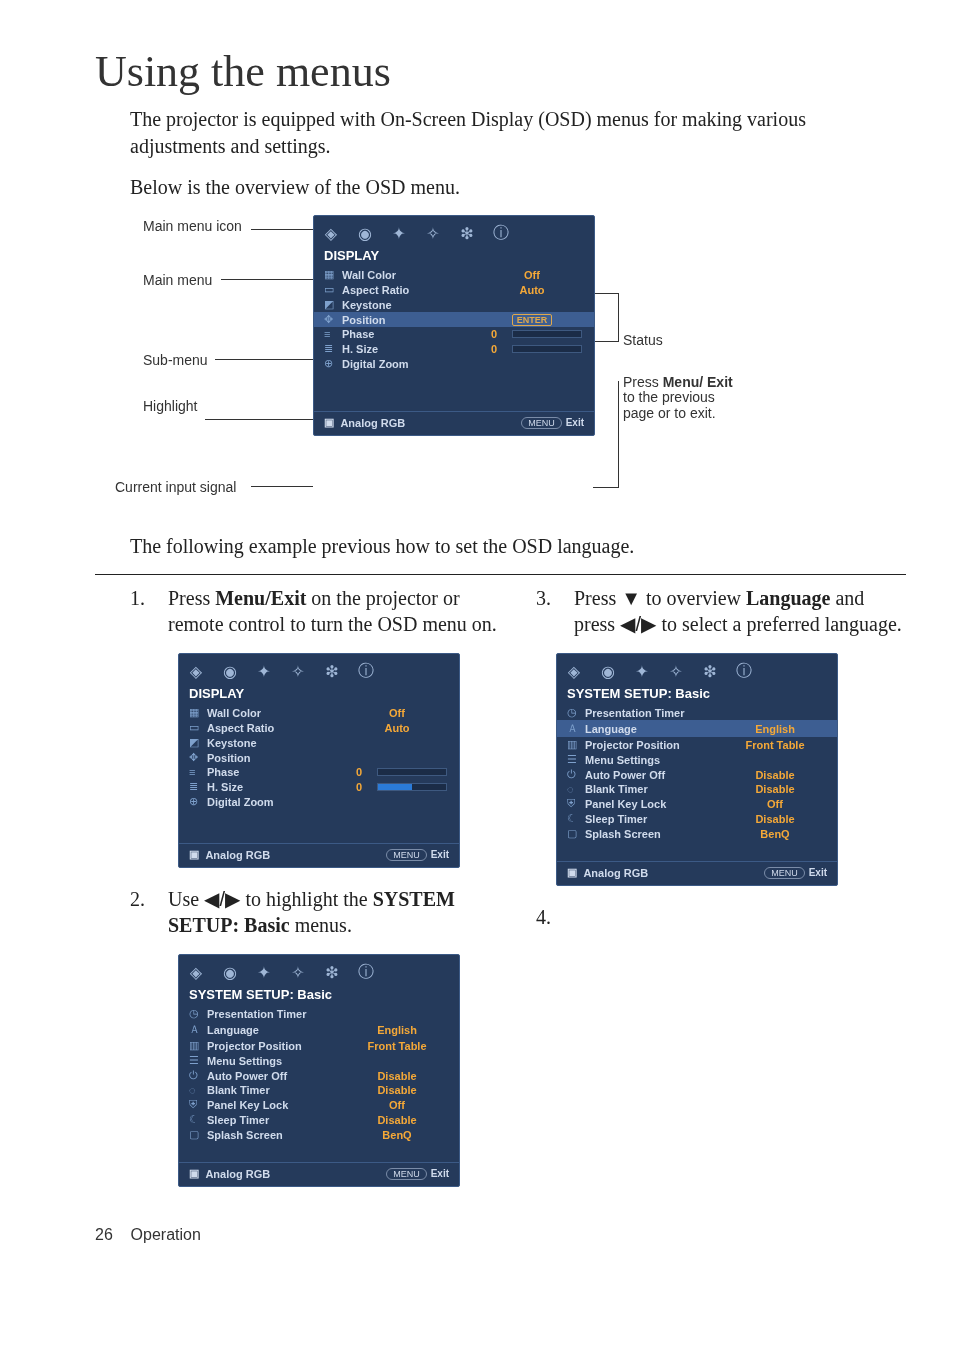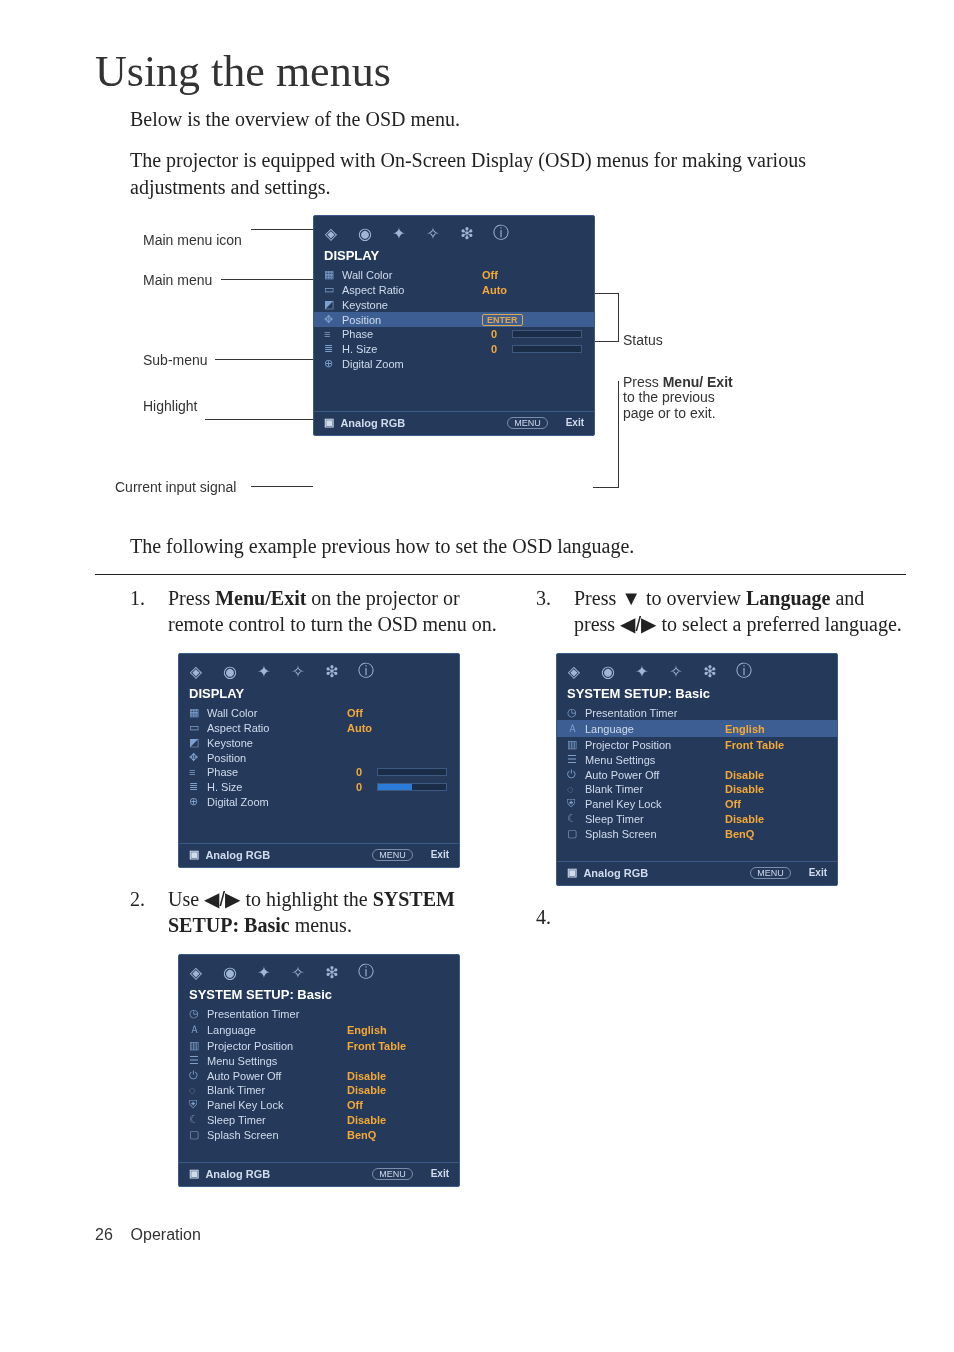--- a/index.html
+++ b/index.html
@@ -6,29 +6,29 @@
   .page{padding:50px 48px 30px 95px}
   h1{font:normal 44px/1 "Times New Roman",serif;margin:0 0 12px 0;color:#333}
   p{font:normal 20px/1.35 "Times New Roman",serif;margin:0 0 14px 0;text-indent:0}
   .indent{margin-left:35px}
   .osd{background:#253a5b;border:1px solid #3c5a86;border-radius:2px;font-family:Arial,sans-serif;color:#c8d3e4;font-size:12px}
   .osd .tabs{display:flex;padding:6px 6px 2px 6px;gap:12px}
   .osd .tabs span{width:22px;height:22px;display:inline-flex;align-items:center;justify-content:center;color:#9fb6d6;font-size:16px}
   .osd .title{font-weight:bold;color:#fff;padding:2px 10px 4px 10px;font-size:13px}
   .osd .row{display:flex;align-items:center;padding:1px 12px 1px 10px;font-size:11px}
   .osd .row .ic{width:18px;color:#7ea0cc;font-size:11px}
-  .osd .row .lab{flex:0 0 140px;color:#d0dbec;font-weight:normal}
-  .osd .row .val{flex:1;color:#f4a838;font-weight:bold}
+  .osd .row .lab{flex:0 0 140px;color:#d0dbec;font-weight:bold}
+  .osd .row .val{flex:1;text-align:center;color:#f4a838;font-weight:bold}
   .osd .row .slider{flex:1;display:flex;align-items:center;gap:6px}
   .osd .row .slider .num{width:24px;text-align:center;color:#f4a838;font-weight:bold}
   .osd .row .slider .track{flex:1;height:6px;background:linear-gradient(#1b2c47,#1b2c47);border:1px solid #3e5980;position:relative}
   .osd .row .slider .track.act{background:linear-gradient(90deg,#2b7bd8 50%,#1b2c47 50%)}
   .osd .footer{display:flex;align-items:center;justify-content:space-between;padding:4px 10px 6px 10px;border-top:1px solid #3c5a86;margin-top:6px}
   .osd .footer .src{color:#d0dbec;font-weight:bold;font-size:11px;display:flex;align-items:center;gap:6px}
-  .osd .footer .btns{display:flex;align-items:center;gap:18px;font-size:10px;color:#d0dbec}
+  .osd .footer .btns{display:flex;align-items:center;gap:4px;font-size:10px;color:#d0dbec}
   .osd .footer .btns .pill{border:1px solid #7a8ca8;border-radius:8px;padding:0 6px;font-size:9px;color:#cfd9ea}
   .osd .hl{background:#3d5e92}
   .osd .enter{display:inline-block;border:1px solid #e0a84c;color:#e0a84c;font-size:9px;padding:0 4px;border-radius:2px;margin:0 auto}
   .hr{border:none;border-top:1.5px solid #222;margin:14px 0 10px 0}
   ol.steps{list-style:none;margin:0;padding:0}
   ol.steps>li{display:flex;align-items:flex-start;gap:18px;margin-bottom:16px}
   ol.steps>li>.n{width:20px;font:normal 20px/1.3 "Times New Roman",serif}
   ol.steps>li>.body{flex:1;font:normal 20px/1.3 "Times New Roman",serif}
   .cols{display:flex;gap:36px}
   .cols>.col{flex:1}
@@ -38,26 +38,26 @@
   .overviewWrap .osd{position:absolute;left:170px;top:0;width:280px}
   .lbl{position:absolute;font:normal 14px/1.1 Arial,sans-serif;color:#333}
   .line{position:absolute;background:#333}
   .tri{font-family:Arial,sans-serif}
 </style>
 </head>
 <body>
 
 <div class="page">
   <h1>Using the menus</h1>
+  <p class="indent">The projector is equipped with On-Screen Display (OSD) menus for making various adjustments and settings.</p>
   <p class="indent">Below is the overview of the OSD menu.</p>
-  <p class="indent">The projector is equipped with On-Screen Display (OSD) menus for making various adjustments and settings.</p>
 
   <div class="overviewWrap">
 
-    <div class="lbl" style="left:0;top:18px">Main menu icon</div>
+    <div class="lbl" style="left:0;top:4px">Main menu icon</div>
     <div class="lbl" style="left:0;top:58px">Main menu</div>
     <div class="lbl" style="left:0;top:138px">Sub-menu</div>
     <div class="lbl" style="left:0;top:184px">Highlight</div>
     <div class="lbl" style="left:-28px;top:265px">Current input signal</div>
 
     <div class="line" style="left:108px;top:14px;width:70px;height:1px"></div>
     <div class="line" style="left:78px;top:64px;width:92px;height:1px"></div>
     <div class="line" style="left:72px;top:144px;width:98px;height:1px"></div>
     <div class="line" style="left:62px;top:204px;width:108px;height:1px"></div>
     <div class="line" style="left:108px;top:271px;width:62px;height:1px"></div>

